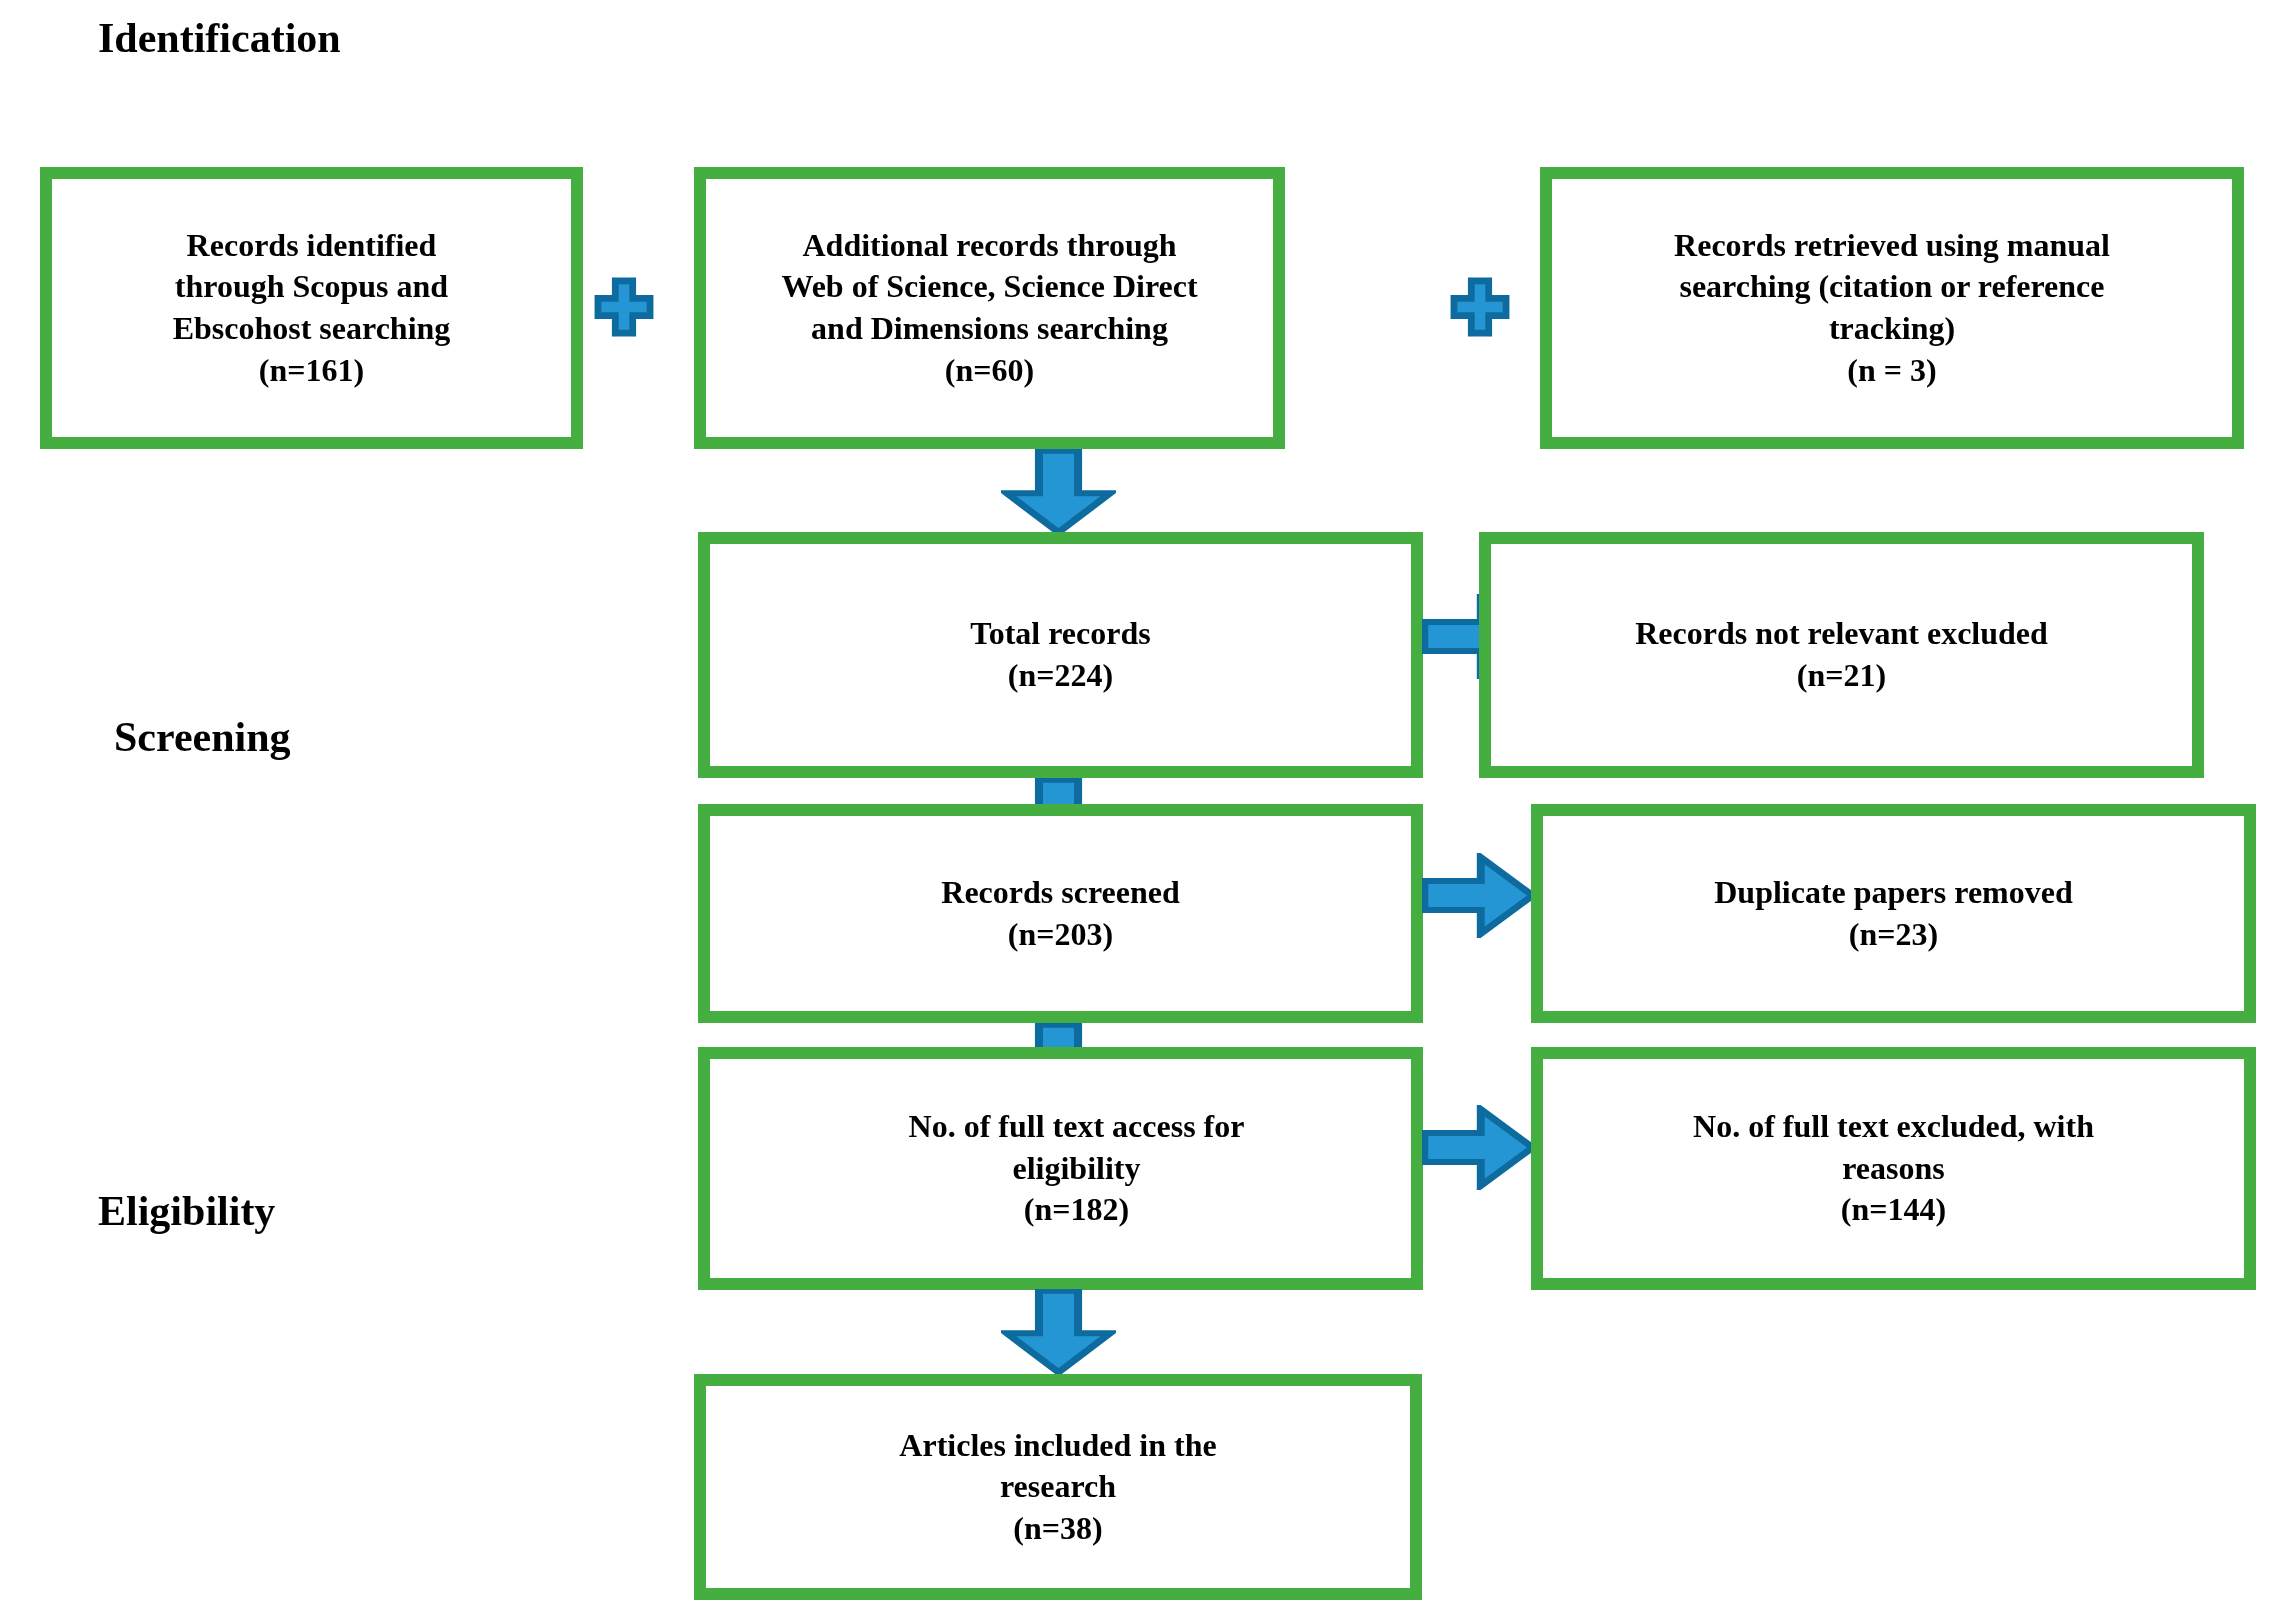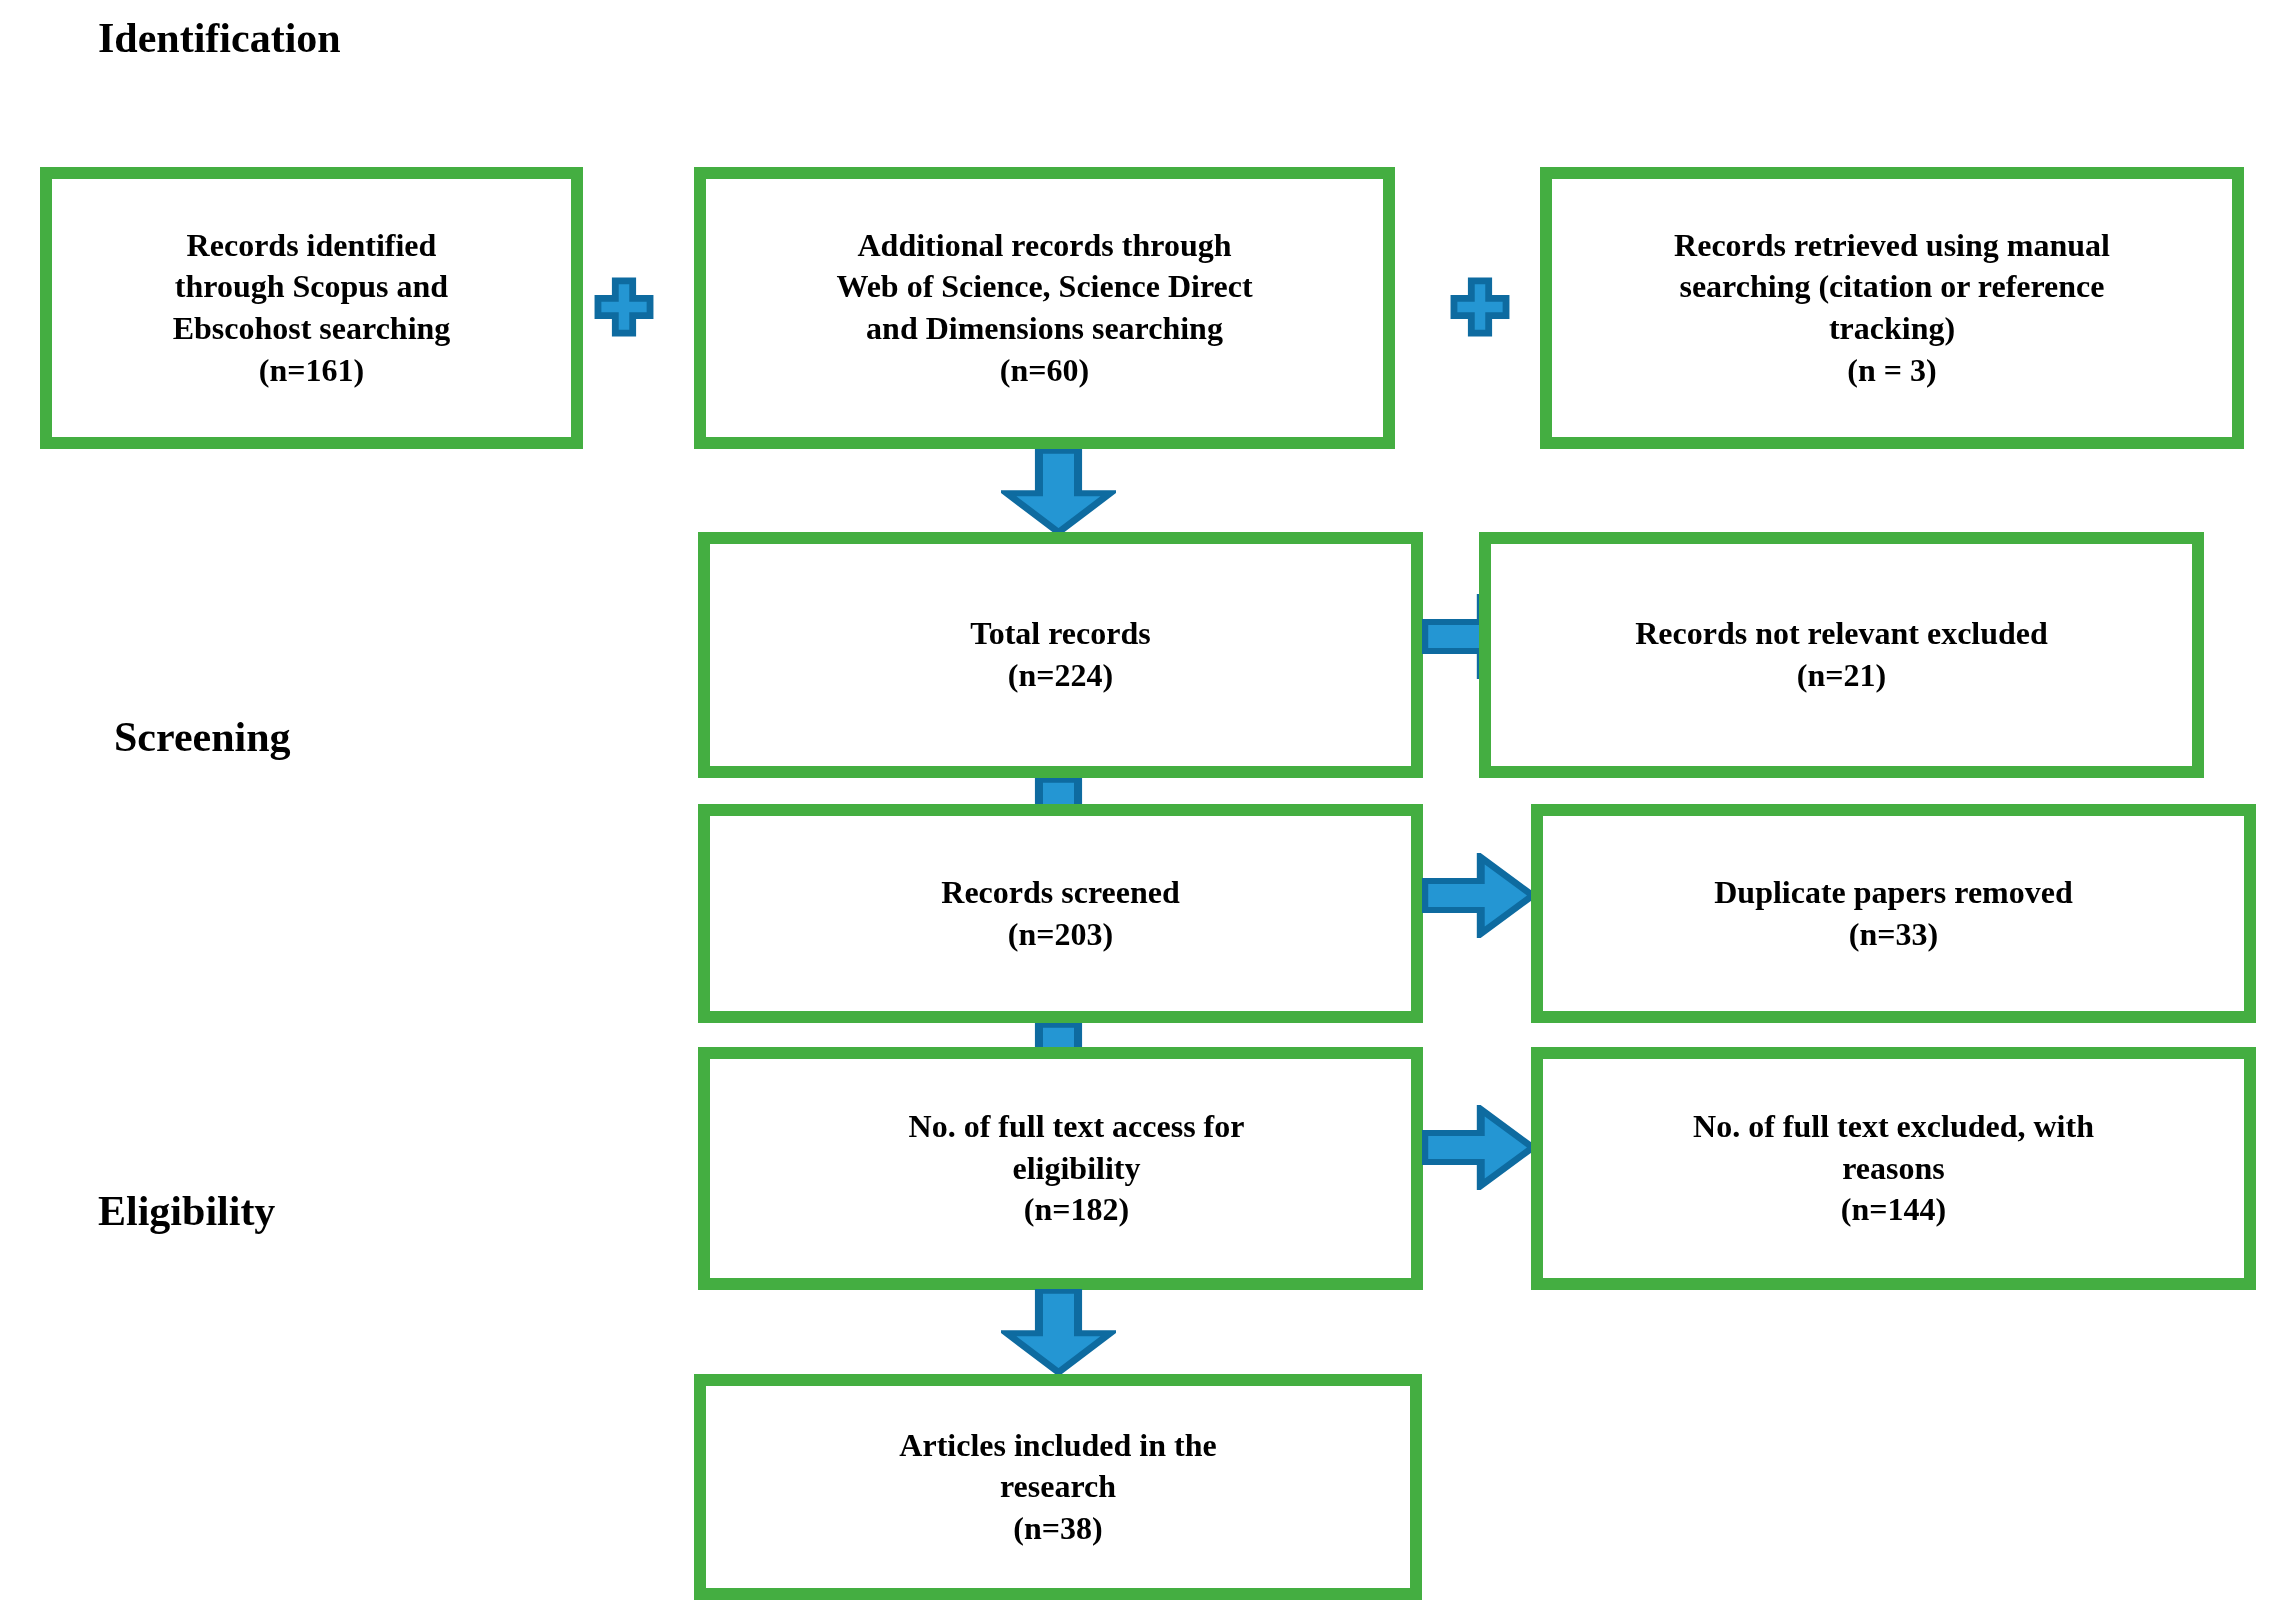--- a/index.html
+++ b/index.html
@@ -83,21 +83,21 @@
 Ebscohost searching
 (n=161)</div>
   </div>
 
   <div class="plus-icon" style="left:593px; top:276px;">
     <svg viewBox="0 0 100 100" width="100%" height="100%">
       <path d="M36 8 L64 8 L64 36 L92 36 L92 64 L64 64 L64 92 L36 92 L36 64 L8 64 L8 36 L36 36 Z" fill="#2496d3" stroke="#0e6ba0" stroke-width="11"></path>
     </svg>
   </div>
 
-  <div class="box" style="left:694px; top:167px; width:701px; height:282px;">
+  <div class="box" style="left:694px; top:167px; width:591px; height:282px;">
     <div class="box-text">Additional records through
 Web of Science, Science Direct
 and Dimensions searching
 (n=60)</div>
   </div>
 
   <div class="plus-icon" style="left:1449px; top:276px;">
     <svg viewBox="0 0 100 100" width="100%" height="100%">
       <path d="M36 8 L64 8 L64 36 L92 36 L92 64 L64 64 L64 92 L36 92 L36 64 L8 64 L8 36 L36 36 Z" fill="#2496d3" stroke="#0e6ba0" stroke-width="11"></path>
     </svg>
@@ -144,21 +144,21 @@
   </div>
 
   <div class="arrow-right" style="left:1422px; top:853px; width:113px; height:85px;">
     <svg viewBox="0 0 100 100" width="100%" height="100%" preserveAspectRatio="none">
       <path d="M2 33 L52 33 L52 5 L98 50 L52 95 L52 67 L2 67 Z" fill="#2496d3" stroke="#0e6ba0" stroke-width="7"></path>
     </svg>
   </div>
 
   <div class="box" style="left:1531px; top:804px; width:725px; height:219px;">
     <div class="box-text">Duplicate papers removed
-(n=33)</div>
+(n=23)</div>
   </div>
 
   <div class="arrow-down" style="left:1001px; top:1023px; width:115px; height:85px;">
     <svg viewBox="0 0 100 100" width="100%" height="100%" preserveAspectRatio="none">
       <path d="M33 2 L67 2 L67 52 L95 52 L50 98 L5 52 L33 52 Z" fill="#2496d3" stroke="#0e6ba0" stroke-width="7"></path>
     </svg>
   </div>
 
   <div class="box" style="left:698px; top:1047px; width:725px; height:243px;padding-left:32px;">
     <div class="box-text">No. of full text access for

